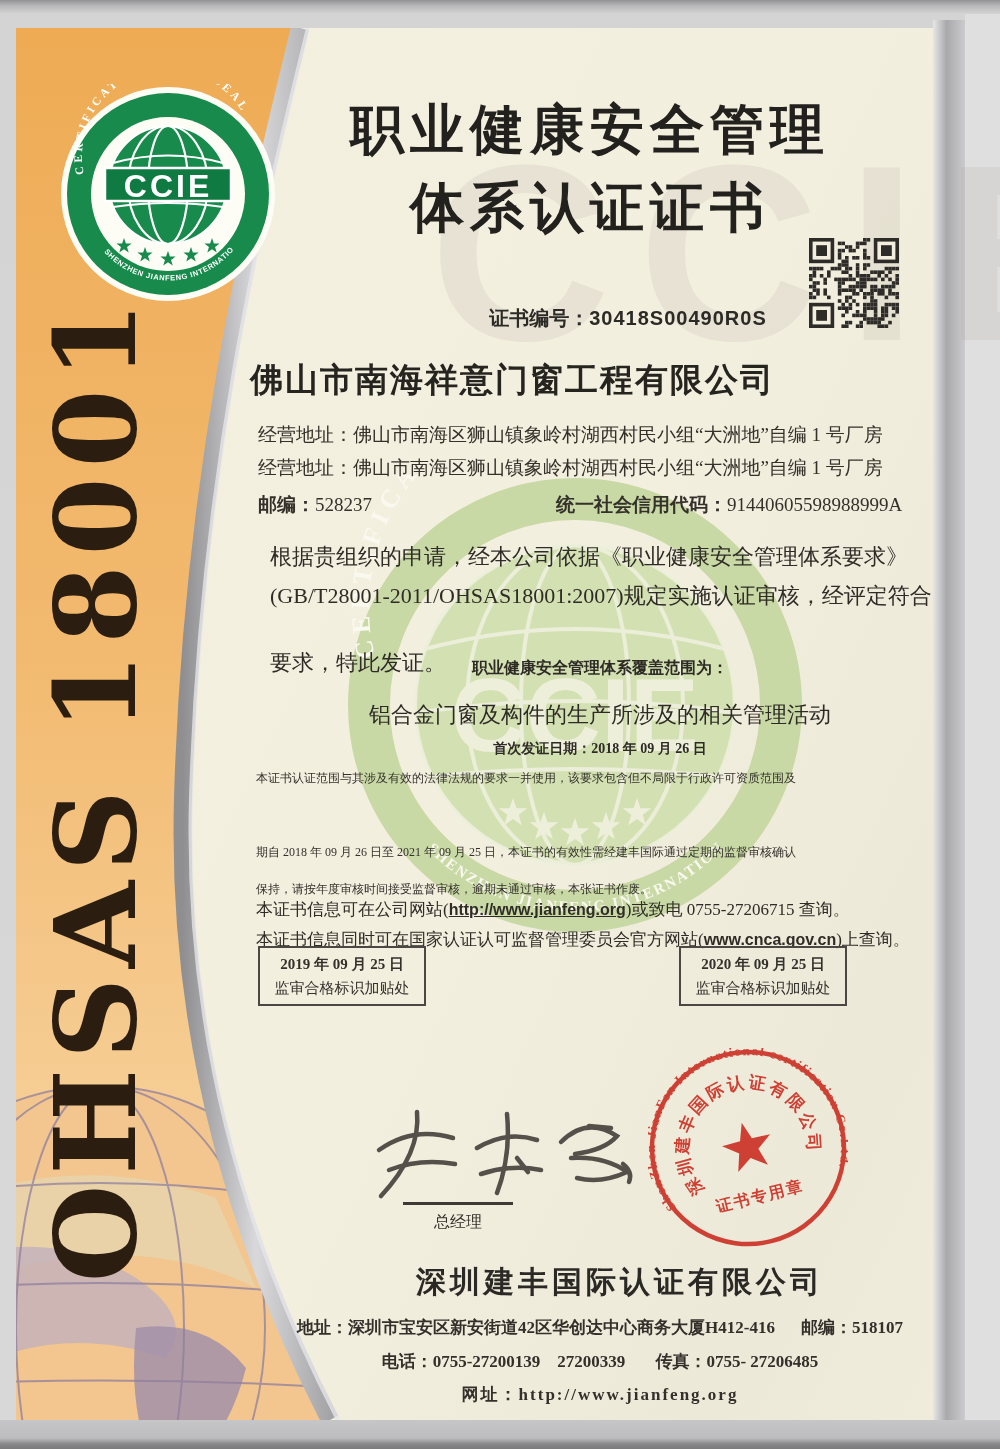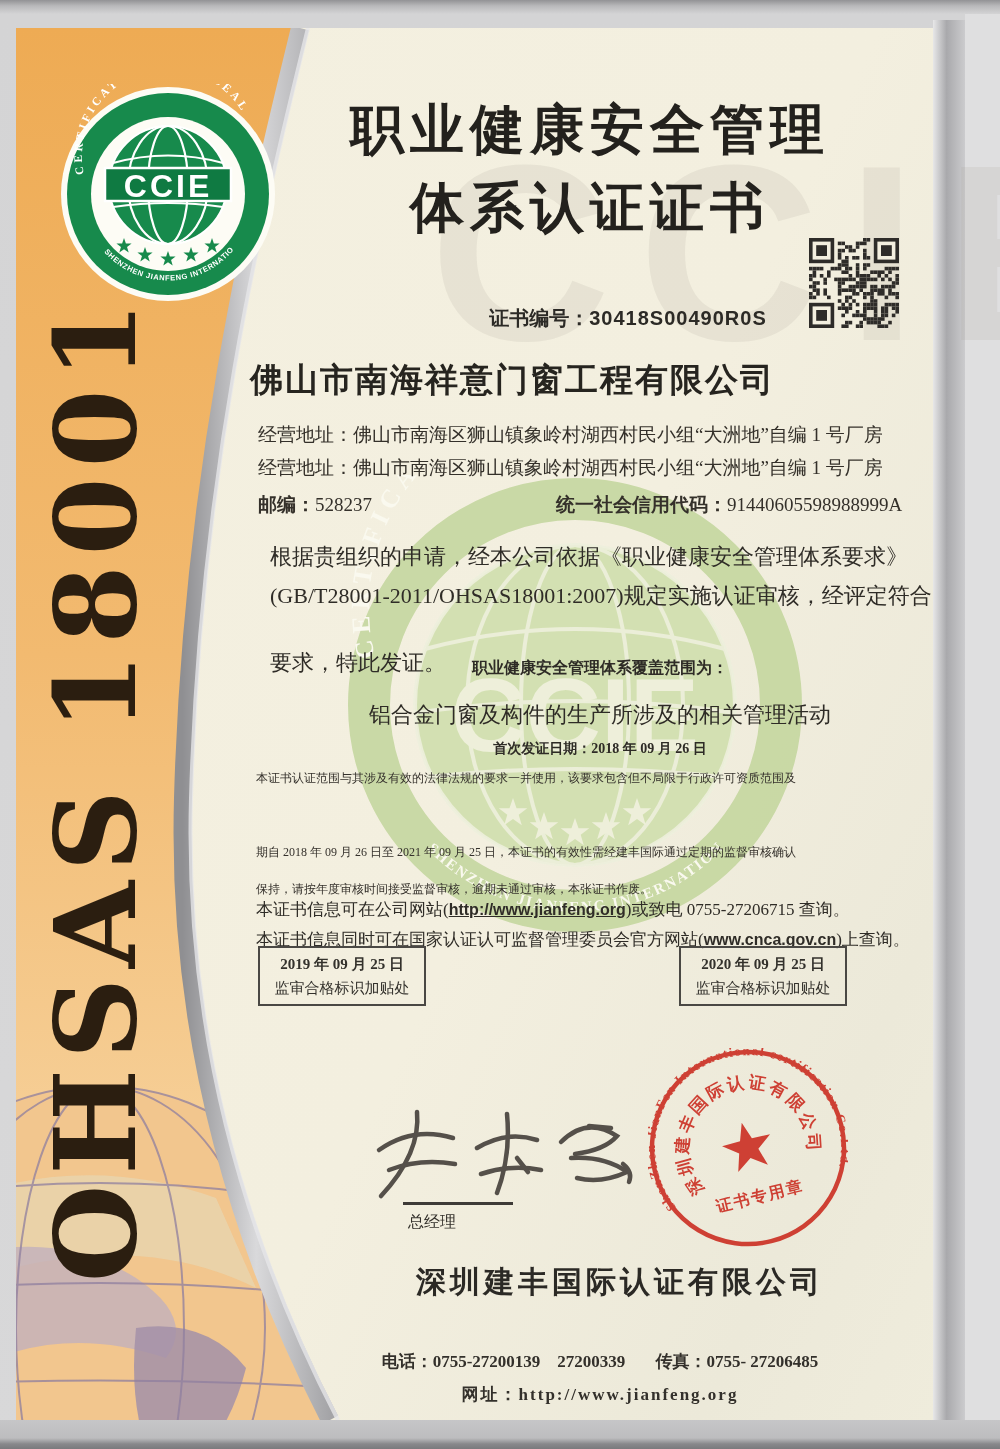--- a/index.html
+++ b/index.html
@@ -35,21 +35,21 @@
   .terms-line{left:256px;font-size:12px;color:#34302b;z-index:3;}
   .center-line{left:250px;width:700px;text-align:center;z-index:3;color:#2e2b26;}
   .info-line{left:256px;font-size:17px;color:#2f2c27;z-index:3;}
   .info-line .url{font-weight:bold;text-decoration:underline;
         font-family:"Liberation Sans","DejaVu Sans",sans-serif;font-size:16px;}
   .audit-box{width:164px;height:56px;border:2px solid #4a4844;z-index:3;
         text-align:center;color:#33312c;background:transparent;}
   .audit-box .d{font-size:15px;font-weight:bold;margin-top:7px;}
   .audit-box .l{font-size:15px;margin-top:5px;}
   .sig-line{left:403px;top:1202px;width:110px;height:3px;background:#3e3b37;z-index:3;}
-  .sig-title{left:408px;top:1212px;width:100px;font-size:16px;color:#33302b;z-index:3;}
+  .sig-title{left:408px;top:1212px;width:100px;text-align:center;font-size:16px;color:#33302b;z-index:3;}
   .issuer-name{left:250px;width:740px;top:1262px;text-align:center;font-size:30px;font-weight:bold;
         color:#2b2925;letter-spacing:4px;z-index:3;font-family:"Liberation Sans","DejaVu Sans",sans-serif;}
   .issuer-line{left:250px;width:700px;text-align:center;font-size:17px;font-weight:bold;color:#33302b;z-index:3;}
   
   .ohsas{left:30px;top:1292px;width:1010px;height:152px;transform:rotate(-90deg);
         transform-origin:top left;font-size:112px;font-weight:bold;color:#2b1e10;
         letter-spacing:10px;text-align:center;z-index:2;
         font-family:"DejaVu Serif","Liberation Serif",serif;}
   svg{display:block;}
 </style>
@@ -474,20 +474,23 @@
       </text>
       <text font-size="17" font-weight="bold" letter-spacing="3" font-family="Liberation Serif, serif">
         <textPath href="#stampCn">深圳建丰国际认证有限公司</textPath>
       </text>
       <path transform="scale(2.6)" d="M0,-10 2.35,-3.24 9.51,-3.09 3.8,1.24 5.88,8.09 0,4 -5.88,8.09 -3.8,1.24 -9.51,-3.09 -2.35,-3.24 Z"></path>
       <text y="55" text-anchor="middle" font-size="16" font-weight="bold" letter-spacing="2">证书专用章</text>
     </g>
   </svg>
 
   <div class="abs issuer-name nowrap">深圳建丰国际认证有限公司</div>
+  <div class="abs issuer-line nowrap" style="top:1316px">
+    <span>地址：</span><span>深圳市宝安区新安街道42区华创达中心商务大厦H412-416</span><span style="display:inline-block;width:26px"></span><span>邮编：</span><span>518107</span>
+  </div>
   <div class="abs issuer-line nowrap" style="top:1350px">
     <span>电话：</span><span>0755-27200139　27200339</span><span style="display:inline-block;width:30px"></span><span>传真：</span><span>0755- 27206485</span>
   </div>
   <div class="abs issuer-line nowrap" style="top:1383px;letter-spacing:2px">
     <span>网址：</span><span>http://www.jianfeng.org</span>
   </div>
 
 </div>
 
 </body></html>

